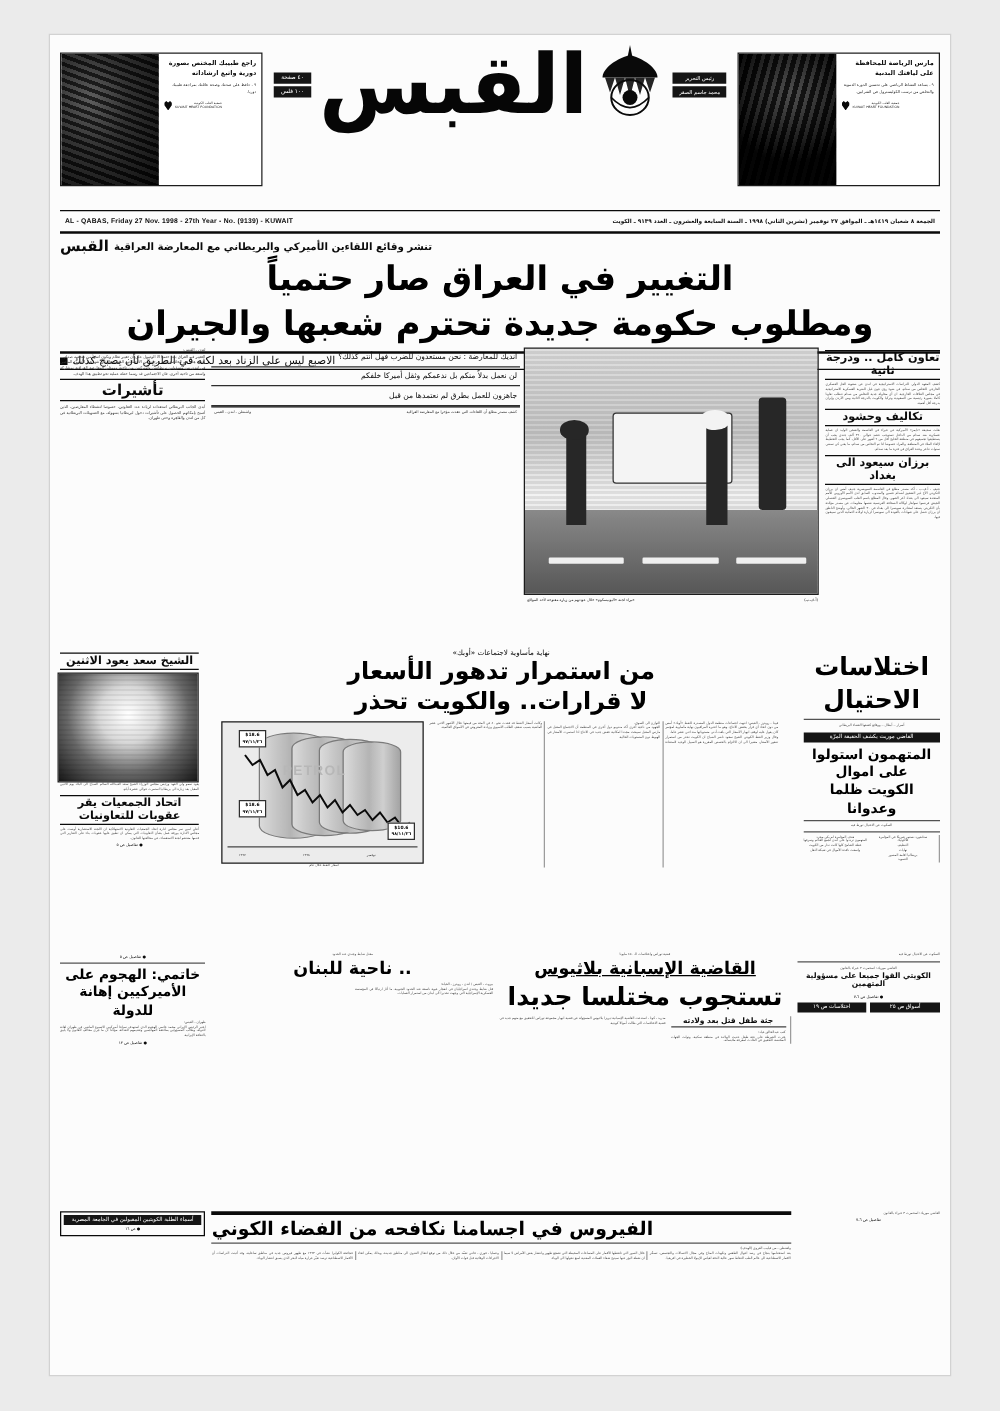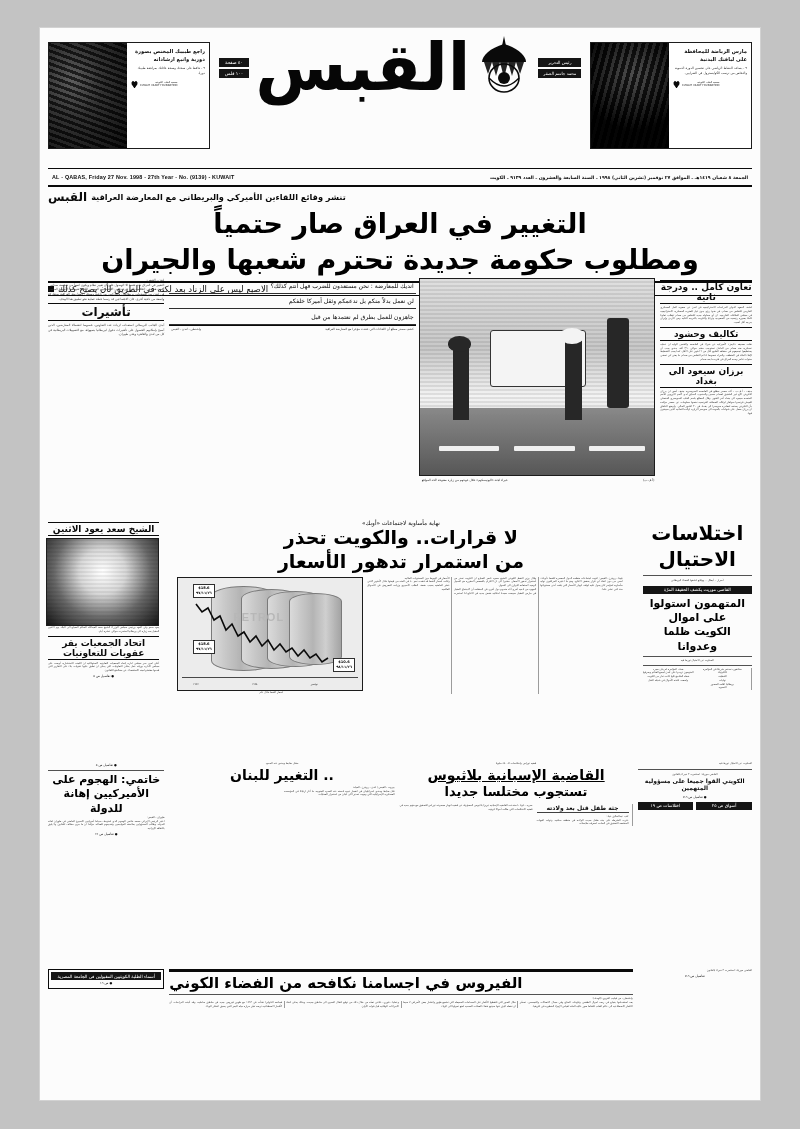--- a/index.html
+++ b/index.html
@@ -1,20 +1,20 @@
 <!DOCTYPE html>
 <html lang="ar" dir="rtl"><head>
 <meta charset="utf-8">
 <title>Al-Qabas Front Page</title>
 <style>
   html,body{margin:0;padding:0;background:#b8b8b4;}
   body{font-family:"DejaVu Sans","Liberation Sans",sans-serif;}
   #page{
     position:relative;width:800px;height:1129px;margin:0 auto;
-    background:#f0abfc;overflow:hidden;
+    background:#e5e5e5;overflow:hidden;
     filter:grayscale(1) contrast(1.06);
   }
   .paper{
     position:absolute;left:40px;top:28px;width:720px;height:1072px;
     background:#f7f5ef;
     box-shadow:0 0 0 1px #cfcdc6;
   }
   
   .ar{direction:rtl;text-align:right;}
   .ctr{text-align:center;}
@@ -301,25 +301,25 @@
       <div class="secthead">الشيخ سعد يعود الاثنين</div>
       <div class="portrait"></div>
       <div class="micro just">يعود سمو ولي العهد ورئيس مجلس الوزراء الشيخ سعد العبدالله السالم الصباح الى البلاد يوم الاثنين المقبل بعد زيارة الى بريطانيا استمرت حوالي عشرة أيام.</div>
       <div class="secthead">اتحاد الجمعيات يقر عقوبات للتعاونيات</div>
       <div class="micro just">أعلن امين سر مجلس ادارة اتحاد الجمعيات التعاونية الاستهلاكية ان اللجنة الاستشارية أوصت على مجلس الادارة بورقة عمل بشأن التعاونيات التي يمكن ان تطبق عليها عقوبات بناء على التقارير التي قدمها مفتشو لجنة الاستقصاء، عن مخالفتها للقانون.</div>
       <div class="detail">● تفاصيل ص ٥</div>
     </div>
 
     <div class="m-center ar">
       <div class="oilhead-k">نهاية مأساوية لاجتماعات «أوبك»</div>
+      <div class="oilhead">من استمرار تدهور الأسعار</div>
       <div class="oilhead">لا قرارات.. والكويت تحذر</div>
-      <div class="oilhead">من استمرار تدهور الأسعار</div>
 
       <div style="display:flex;flex-direction:row-reverse;gap:4px;margin-top:3px;">
-        <div style="width:184px;">
+        <div style="width:160px;">
           <div class="chart">
             <div class="barrel" style="left:18%;top:8%;width:34%;height:74%;"></div>
             <div class="barrel" style="left:34%;top:10%;width:32%;height:70%;"></div>
             <div class="barrel" style="left:48%;top:12%;width:30%;height:66%;"></div>
             <div class="barrel" style="left:60%;top:14%;width:28%;height:62%;"></div>
             <div class="petrol" style="left:30%;top:30%;">PETROL</div>
 
             <svg style="position:absolute;left:0;top:0;" width="160" height="112" viewBox="0 0 160 112">
               <polyline fill="none" stroke="#111" stroke-width="1.6" points="18,26 24,34 30,30 36,42 42,38 48,52 54,46 60,58 66,54 72,64 78,58 84,68 90,62 96,72 102,66 108,74 114,70 120,78 126,72 132,80 138,76 144,84 150,80"></polyline>
             </svg>
@@ -390,29 +390,29 @@
       <div class="detail">● تفاصيل ص ٥</div>
       <div class="thin" style="margin:2px 0;"></div>
       <div class="h2 sm">خاتمي: الهجوم على الأميركيين إهانة للدولة</div>
       <div class="micro">طهران ـ القبس:</div>
       <div class="micro just">اعتبر الرئيس الإيراني محمد خاتمي الهجوم الذي استهدف سياحا أميركيين الاسبوع الماضي في طهران اهانة للدولة، وطالب المسؤولين بملاحقة المهاجمين وتقديمهم للعدالة، مؤكدا ان ما جرى مخالف للقانون ولا يليق بالثقافة الإيرانية.</div>
       <div class="detail">● تفاصيل ص ١٢</div>
     </div>
 
     <div class="l-c1 ar">
       <div class="micro ctr">مقتل ضابط وجندي عند الحدود</div>
-      <div class="h2" style="font-size:14px;">.. التغيير للبنان</div>
+      <div class="h2" style="font-size:14px;">.. ناحية للبنان</div>
       <div class="micro" style="margin-top:2px;">بيروت ـ القبس / لندن ـ رويترز ـ الحياة:</div>
       <div class="micro just cols2">قتل ضابط وجندي اسرائيليان في انفجار عبوة ناسفة عند الحدود الجنوبية، ما أثار ارتباكا في المؤسسة العسكرية الإسرائيلية التي وجهت تحذيرا الى لبنان من استمرار العمليات.</div>
     </div>
 
     <div class="l-c2 ar">
       <div class="micro ctr">قضية توراس واختلاسات الـ ٤٥٠ مليونا</div>
       <div class="h2" style="font-size:14px;text-decoration:underline;">القاضية الإسبانية بلاثيوس</div>
-      <div class="h2" style="font-size:13px;">تستجوب مختلسا جديدا</div>
+      <div class="h2" style="font-size:20px;">تستجوب مختلسا جديدا</div>
       <div style="display:flex;flex-direction:row-reverse;gap:4px;margin-top:3px;">
         <div style="flex:1;">
           <div class="micro just">مدريد ـ كونا ـ استدعت القاضية الإسبانية تيريزا بلاثيوس المسؤولة عن قضية انهيار مجموعة توراس للتحقيق مع متهم جديد في قضية الاختلاسات التي طالت أموالا كويتية.</div>
         </div>
         <div style="width:92px;border-right:1px solid #9a9a9a;padding-right:3px;">
           <div class="nm ctr">جثة طفل قتل بعد ولادته</div>
           <div class="micro">كتب عبدالخالق عياد:</div>
           <div class="micro just">عثرت الشرطة على جثة طفل حديث الولادة في منطقة سكنية، وتولت الجهات المختصة التحقيق في الحادث لمعرفة ملابساته.</div>
         </div>
       </div>

